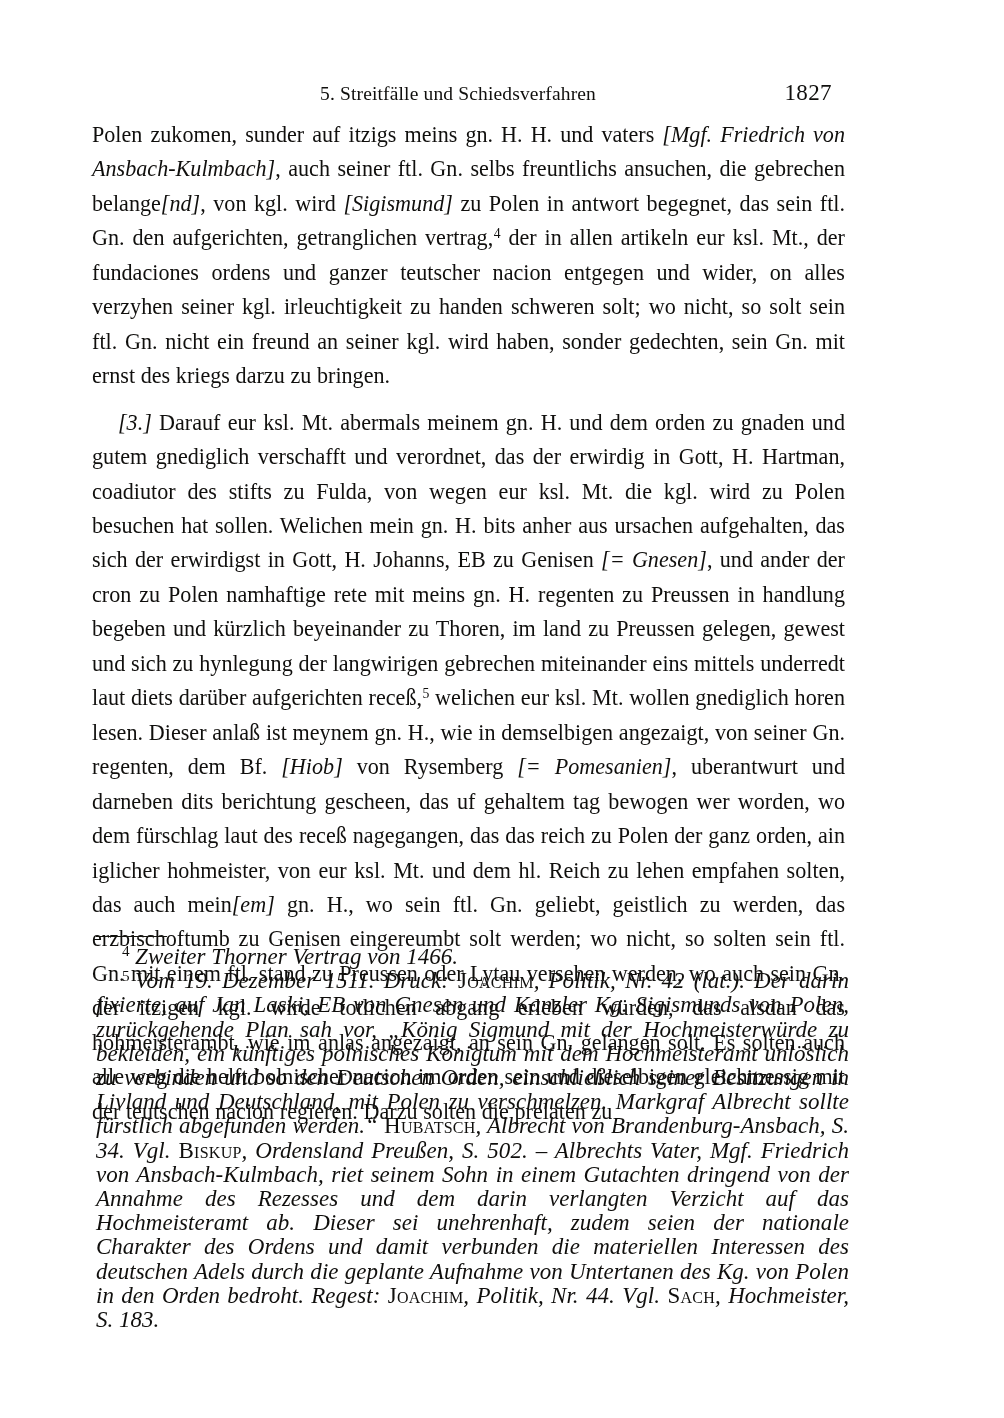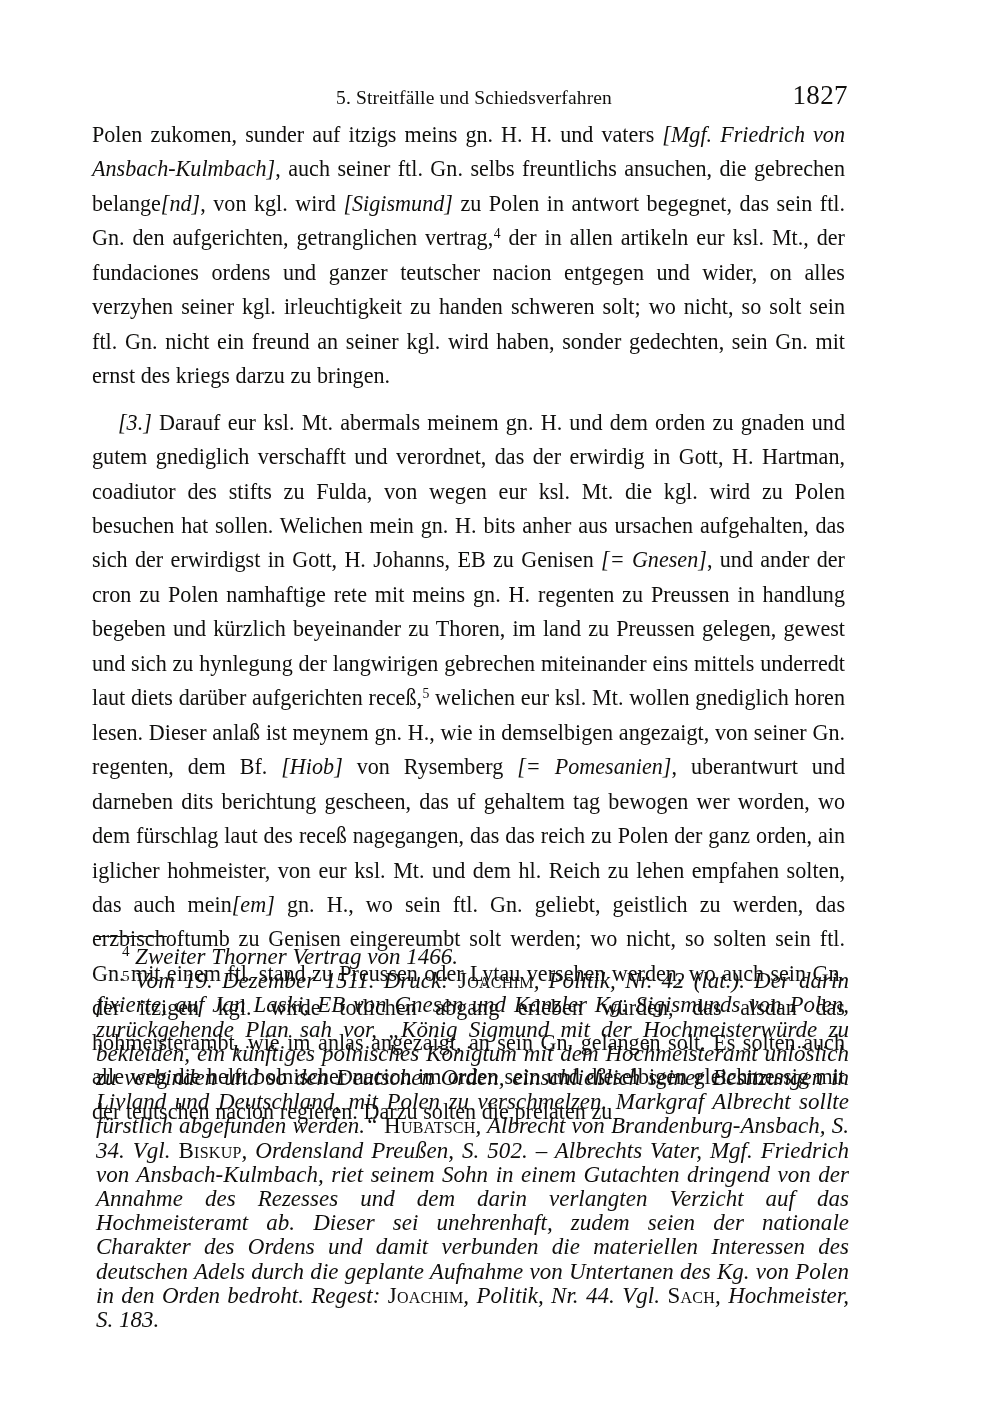--- a/index.html
+++ b/index.html
@@ -16,37 +16,37 @@
     background: #ffffff;
     box-sizing: border-box;
     font-family: "Liberation Serif", "DejaVu Serif", serif;
     color: #100f0d;
     overflow: hidden;
   }
 
   
   .runhead {
     position: absolute;
-    left: 96px;
+    left: 80px;
     top: 80px;
     width: 752px;
     height: 26px;
     display: flex;
     align-items: baseline;
   }
   .runhead-title {
     flex: 0 0 auto;
     margin-left: 240px;
     font-size: 19.5px;
     letter-spacing: 0.15px;
     white-space: nowrap;
   }
   .runhead-folio {
     margin-left: auto;
-    font-size: 27px;
+    font-size: 23px;
     letter-spacing: 0.4px;
     white-space: nowrap;
   }
 
   
   .body-block {
     position: absolute;
     left: 92px;
     top: 118px;
     width: 753px;

